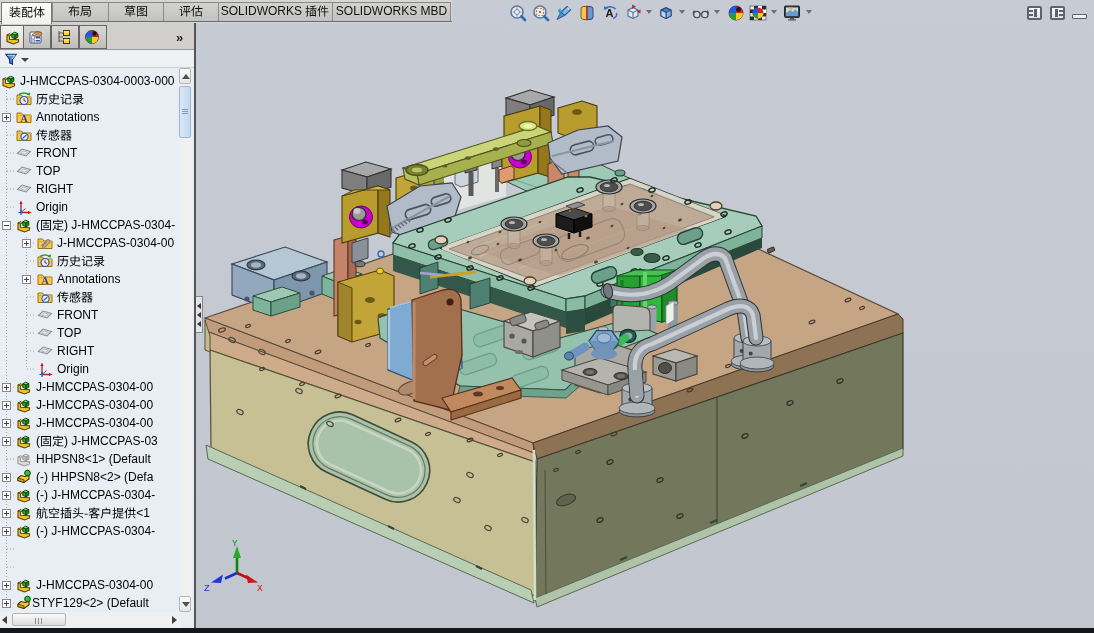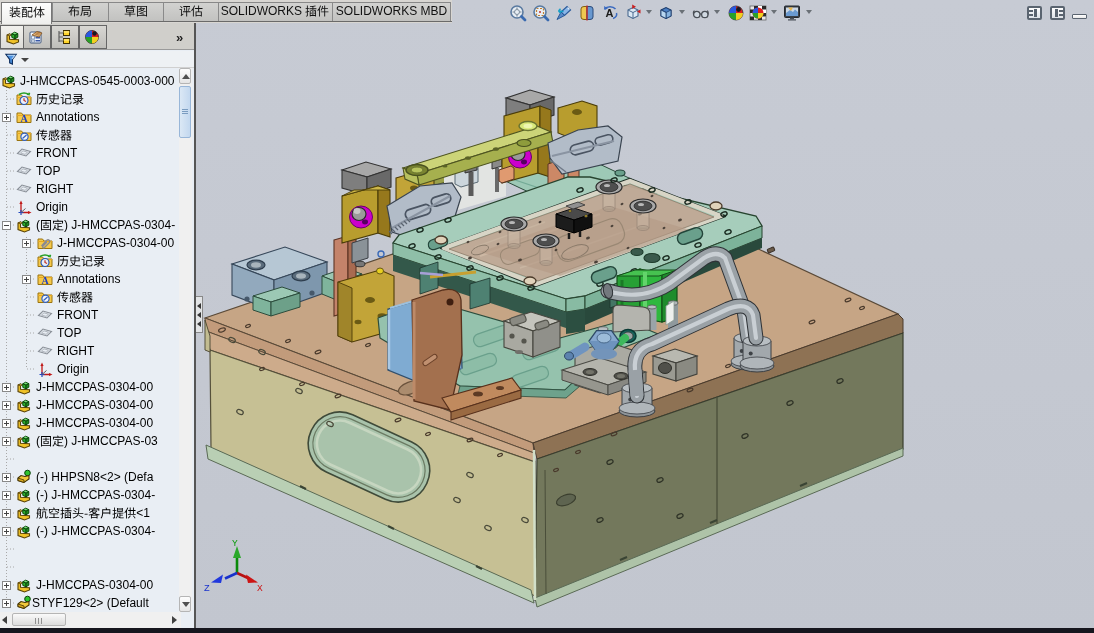--- a/index.html
+++ b/index.html
@@ -577,21 +577,21 @@
         <line x1="7" y1="535.0" x2="15" y2="535.0" stroke="#a8a8a8" stroke-width="1" stroke-dasharray="1 2"></line>
       </svg>
       <div class="row" style="top:4.0px">
         <div class="abs" style="left:1px;top:1px"><svg width="16" height="16" viewBox="0 0 16 16">
             <path d="M2 6 L4.5 5 L4.5 10.2 L13.5 10.8 L13.5 13 L8.5 15 L2 12.5 Z" fill="#f0c228" stroke="#5a4408" stroke-width="1.1"></path>
 <path d="M2 6 L4.5 5 L7 5.8 L4.8 6.8 Z" fill="#f8da6a" stroke="#5a4408" stroke-width="0.8"></path>
 <path d="M6.8 4.8 L9.6 3.2 L12.8 4.6 L10 6.2 Z" fill="#7ae07a" stroke="#0a4a0a" stroke-width="1"></path>
 <path d="M6.8 4.8 L10 6.2 L10 9.8 L6.8 8.4 Z" fill="#2eb42e" stroke="#0a4a0a" stroke-width="1"></path>
 <path d="M10 6.2 L12.8 4.6 L12.8 8.2 L10 9.8 Z" fill="#1e8c1e" stroke="#0a4a0a" stroke-width="1"></path>
 </svg></div>
-        <span class="t" style="left:20px">J-HMCCPAS-0545-0003-000</span>
+        <span class="t" style="left:20px">J-HMCCPAS-0304-0003-000</span>
       </div>
       <div class="row" style="top:22.0px">
         <div class="abs" style="left:16px;top:1px"><svg width="16" height="16" viewBox="0 0 16 16">
             <path d="M1 4 L5.5 4 L7 6 L15 6 L15 13.5 L1 13.5 Z" fill="#f6c94a" stroke="#9a7410" stroke-width="1"></path>
             <path d="M1 6.5 L15 6.5" stroke="#e8a820" stroke-width="1"></path>
             <circle cx="8" cy="9.5" r="4" fill="#e8eef8" stroke="#2858b8" stroke-width="1.2"></circle>
 <path d="M8 7.2 L8 9.5 L10 10.5" stroke="#c03020" stroke-width="1.2" fill="none"></path>
 <path d="M3 3.5 Q8 0.5 13 3.5 L13.5 1.8 M13 3.5 L10.8 3.2" stroke="#28a028" stroke-width="1.6" fill="none"></path>
           </svg></div>
         <span class="t" style="left:36px"><svg style="width:48.0px;height:12px;vertical-align:-2px" viewBox="0 -880 4000 1000" fill="#000">
@@ -812,20 +812,30 @@
 <path d="M6.8 4.8 L10 6.2 L10 9.8 L6.8 8.4 Z" fill="#2eb42e" stroke="#0a4a0a" stroke-width="1"></path>
 <path d="M10 6.2 L12.8 4.6 L12.8 8.2 L10 9.8 Z" fill="#1e8c1e" stroke="#0a4a0a" stroke-width="1"></path>
 </svg></div>
         <span class="t" style="left:36px">(<svg style="width:24.0px;height:12px;vertical-align:-2px" viewBox="0 -880 2000 1000" fill="#000">
             <g transform="scale(1,-1)">
               <path transform="translate(0,0)" d="M360 329H647V185H360ZM293 388V126H718V388H536V503H782V566H536V681H464V566H228V503H464V388ZM89 793V-82H164V-35H836V-82H914V793ZM164 35V723H836V35Z"></path>
               <path transform="translate(1000,0)" d="M224 378C203 197 148 54 36 -33C54 -44 85 -69 97 -83C164 -25 212 51 247 144C339 -29 489 -64 698 -64H932C935 -42 949 -6 960 12C911 11 739 11 702 11C643 11 588 14 538 23V225H836V295H538V459H795V532H211V459H460V44C378 75 315 134 276 239C286 280 294 324 300 370ZM426 826C443 796 461 758 472 727H82V509H156V656H841V509H918V727H558C548 760 522 810 500 847Z"></path>
             </g>
           </svg>) J-HMCCPAS-03</span>
       </div>
+      <div class="row gray" style="top:382.0px">
+        <div class="abs" style="left:16px;top:1px"><svg width="16" height="16" viewBox="0 0 16 16">
+            <path d="M2 6 L4.5 5 L4.5 10.2 L13.5 10.8 L13.5 13 L8.5 15 L2 12.5 Z" fill="#dadad6" stroke="#9a9a9a" stroke-width="1.1"></path>
+<path d="M2 6 L4.5 5 L7 5.8 L4.8 6.8 Z" fill="#eaeae6" stroke="#9a9a9a" stroke-width="0.8"></path>
+<path d="M6.8 4.8 L9.6 3.2 L12.8 4.6 L10 6.2 Z" fill="#e2e2de" stroke="#9a9a9a" stroke-width="1"></path>
+<path d="M6.8 4.8 L10 6.2 L10 9.8 L6.8 8.4 Z" fill="#c8c8c4" stroke="#9a9a9a" stroke-width="1"></path>
+<path d="M10 6.2 L12.8 4.6 L12.8 8.2 L10 9.8 Z" fill="#b4b4b0" stroke="#9a9a9a" stroke-width="1"></path>
+</svg></div>
+        <span class="t" style="left:36px">HHPSN8&lt;1&gt; (Default</span>
+      </div>
       <div class="row" style="top:400.0px">
         <div class="abs" style="left:2px;top:5px;width:9px;height:9px;background:#fff;border:1px solid #888"></div>
         <div class="abs" style="left:4px;top:8.5px;width:5px;height:1px;background:#444"></div>
         <div class="abs" style="left:6px;top:6.5px;width:1px;height:5px;background:#444"></div>
         <div class="abs" style="left:16px;top:1px"><svg width="16" height="16" viewBox="0 0 16 16">
             <circle cx="11.5" cy="4" r="2.8" fill="#2ec42e" stroke="#094409" stroke-width="1"></circle>
 <path d="M2 9 L5 6.5 L9 7.5 L13 6.5 L13 10 L8 13.5 L2 11.5 Z" fill="#f2c83a" stroke="#403000" stroke-width="1.1"></path>
 <path d="M2 9 L8 11 L8 13.5 L2 11.5 Z" fill="#d9a81e" stroke="#403000" stroke-width="0.8"></path>
           </svg></div>
         <span class="t" style="left:36px">(-) HHPSN8&lt;2&gt; (Defa</span>

